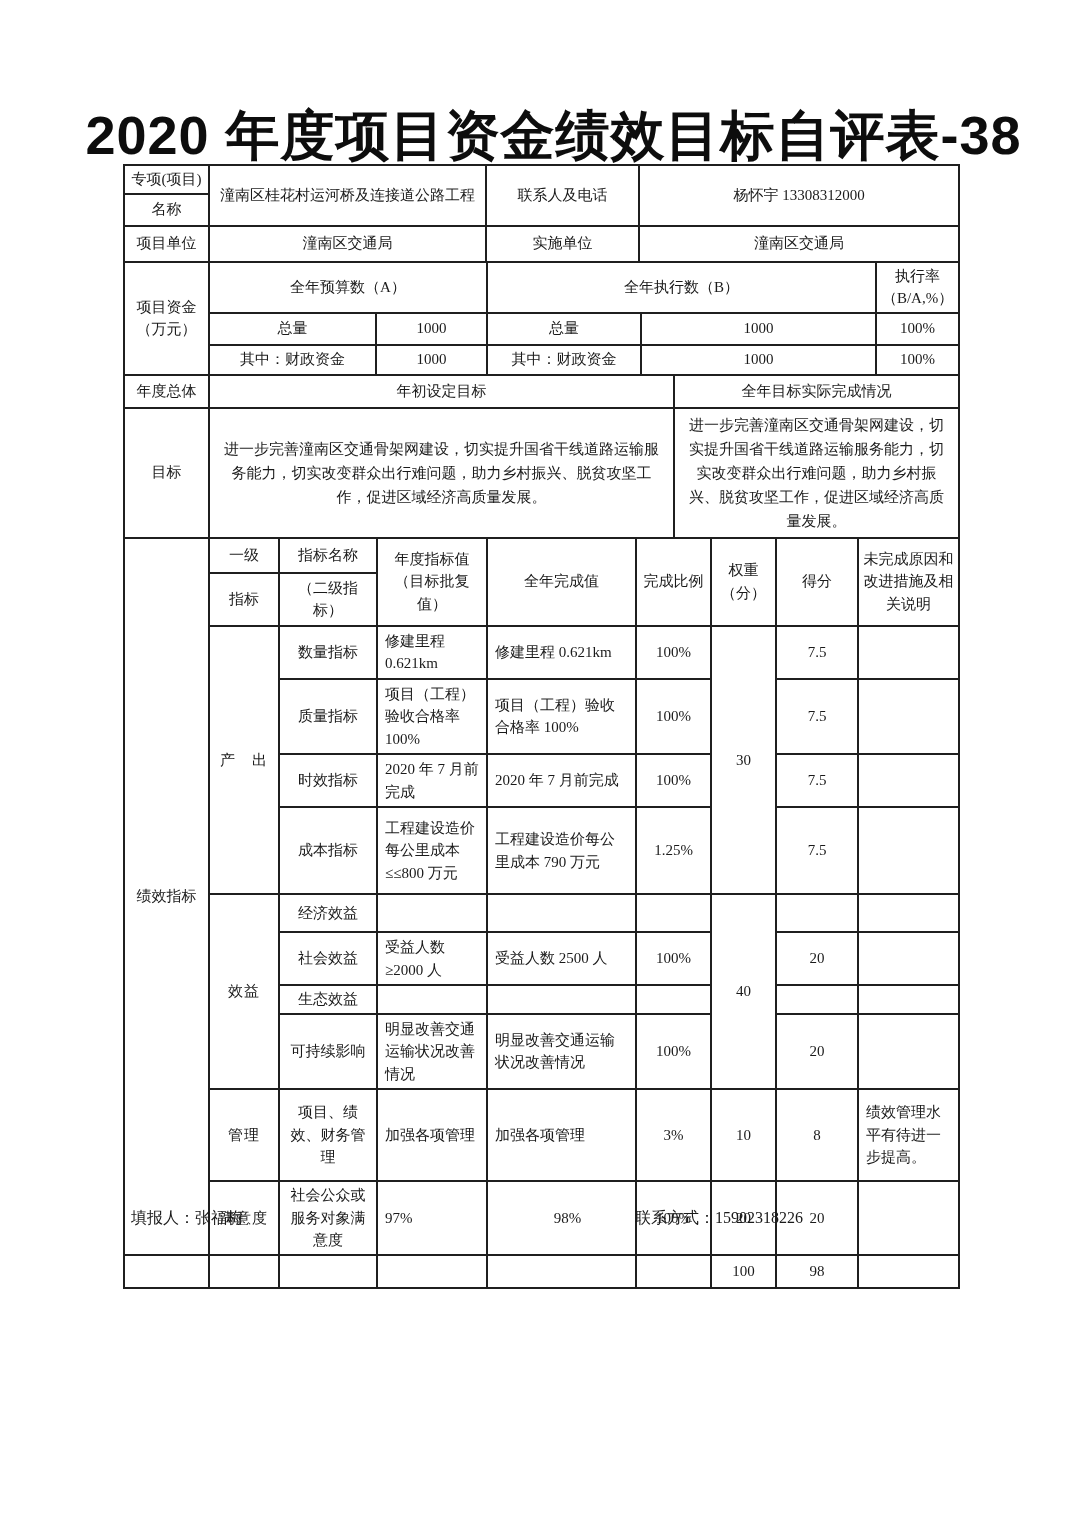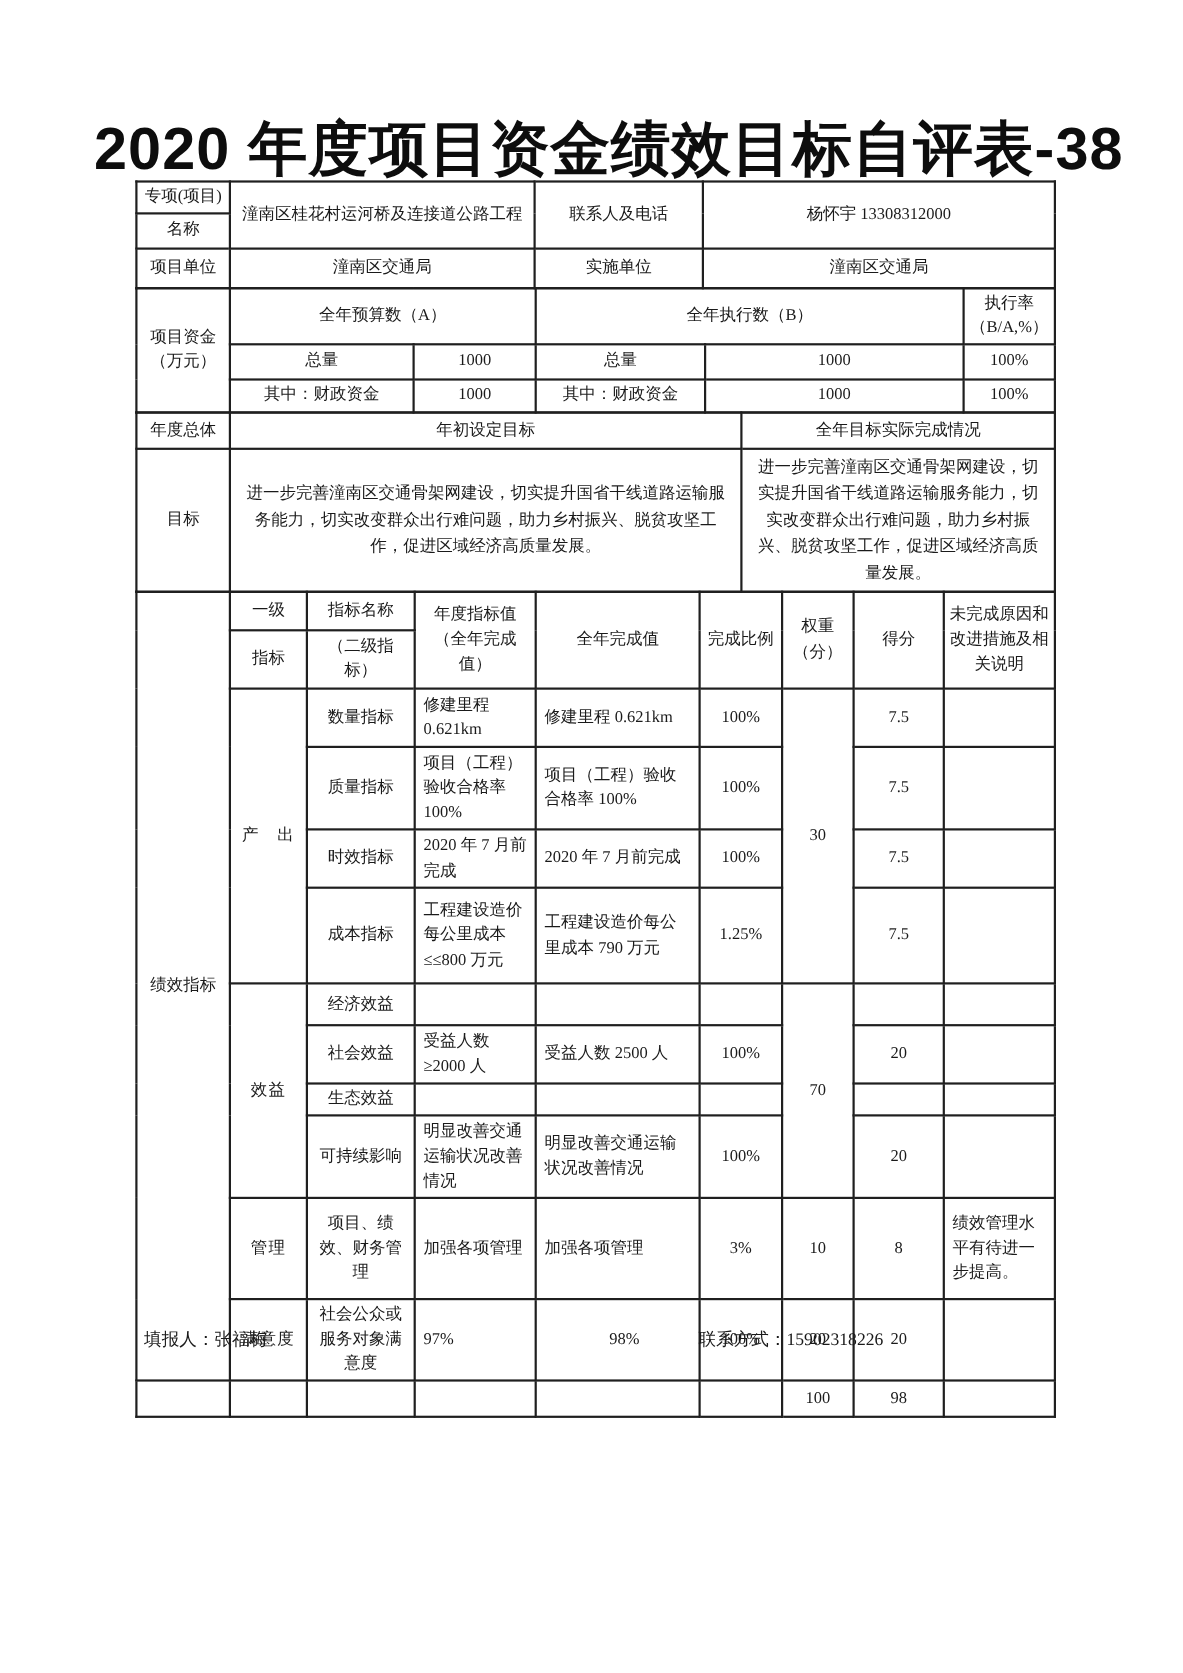--- a/index.html
+++ b/index.html
@@ -150,21 +150,21 @@
           <col style="width:75px">
           <col style="width:65px">
           <col style="width:82px">
           <col style="width:101px">
       </colgroup>
       <tbody>
           <tr>
         <td rowspan="12">绩效指标</td>
         <td style="height:35px">一级</td>
         <td>指标名称</td>
-        <td rowspan="2">年度指标值（全年完成值）</td>
+        <td rowspan="2">年度指标值（目标批复值）</td>
         <td rowspan="2">全年完成值</td>
         <td rowspan="2">完成比例</td>
         <td rowspan="2">权重（分）</td>
         <td rowspan="2">得分</td>
         <td rowspan="2">未完成原因和改进措施及相关说明</td>
       </tr>
       <tr>
         <td style="height:53px">指标</td>
         <td>（二级指标）</td>
       </tr>
@@ -203,21 +203,21 @@
         <td>7.5</td>
         <td></td>
       </tr>
 
       <tr>
         <td rowspan="4" class="grouplabel">效益</td>
         <td style="height:38px">经济效益</td>
         <td class="left"></td>
         <td class="left"></td>
         <td></td>
-        <td rowspan="4">70</td>
+        <td rowspan="4">40</td>
         <td></td>
         <td></td>
       </tr>
       <tr>
         <td style="height:44px">社会效益</td>
         <td class="left">受益人数≥2000 人</td>
         <td class="left">受益人数 2500 人</td>
         <td>100%</td>
         <td>20</td>
         <td></td>

